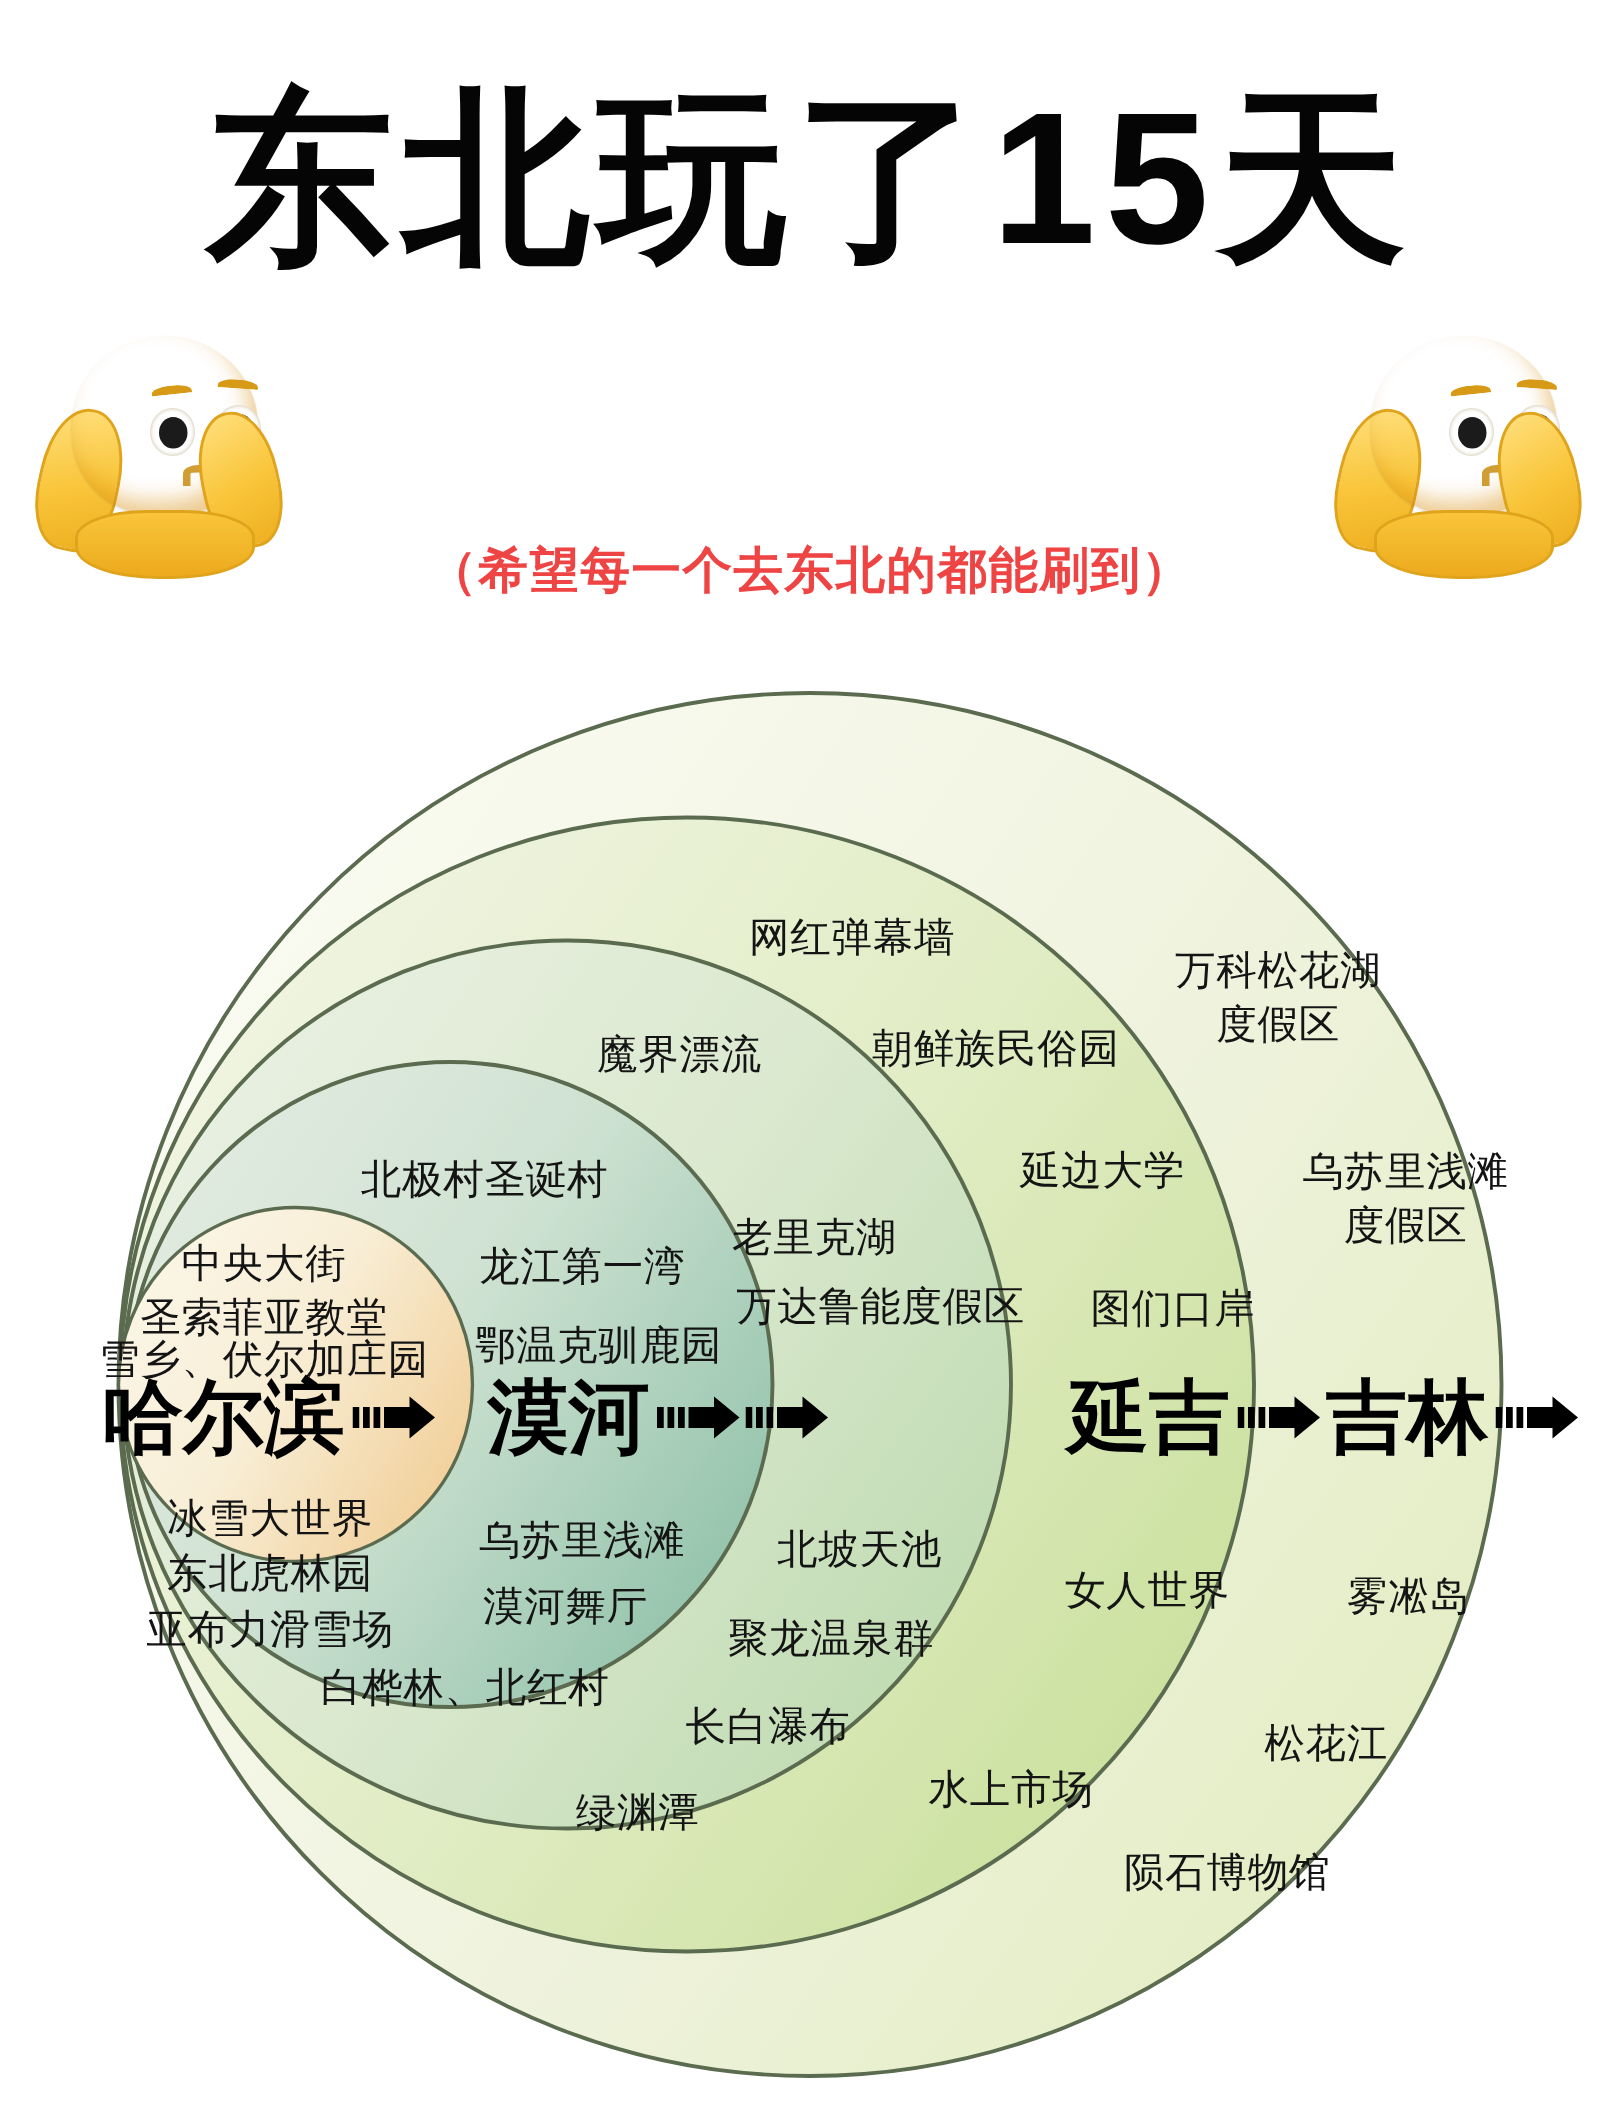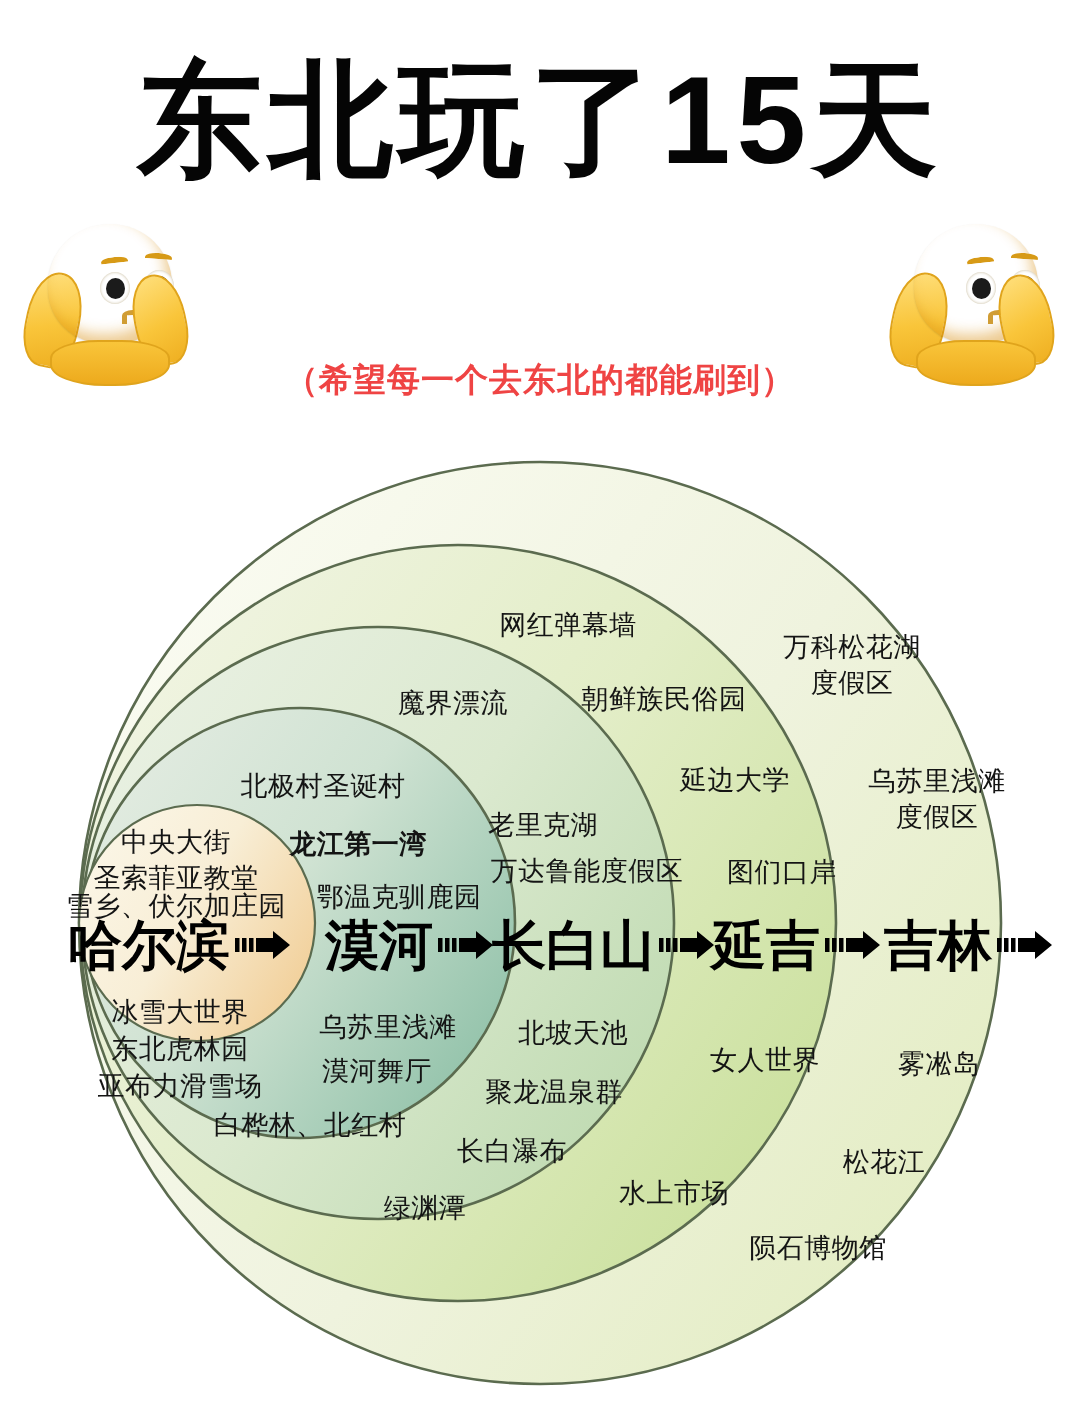--- a/index.html
+++ b/index.html
@@ -213,21 +213,21 @@
         <div class="ring-label" style="left: 852px; top: 192px;">万科松花湖</div>
         <div class="ring-label" style="left: 852px; top: 228px;">度假区</div>
         <div class="ring-label" style="left: 453px; top: 248px;">魔界漂流</div>
         <div class="ring-label" style="left: 664px; top: 244px;">朝鲜族民俗园</div>
         <div class="ring-label" style="left: 323px; top: 331px;">北极村圣诞村</div>
         <div class="ring-label" style="left: 543px; top: 327px; margin-top: 43px;">老里克湖</div>
         <div class="ring-label" style="left: 735px; top: 325px;">延边大学</div>
         <div class="ring-label" style="left: 937px; top: 326px;">乌苏里浅滩</div>
         <div class="ring-label" style="left: 937px; top: 362px;">度假区</div>
         <div class="ring-label" style="left: 176px; top: 387px;">中央大街</div>
-        <div class="ring-label" style="left: 358px; top: 389px; font-weight: bold;">龙江第一湾</div>
+        <div class="ring-label" style="left: 388px; top: 389px;">龙江第一湾</div>
         <div class="ring-label" style="left: 587px; top: 416px;">万达鲁能度假区</div>
         <div class="ring-label" style="left: 782px; top: 417px;">图们口岸</div>
         <div class="ring-label" style="left: 176px; top: 423px;">圣索菲亚教堂</div>
         <div class="ring-label" style="left: 176px; top: 451px;">雪乡、伏尔加庄园</div>
         <div class="ring-label" style="left: 399px; top: 442px; text-align: right;">鄂温克驯鹿园</div>
         <div class="ring-label" style="left: 180px; top: 557px;">冰雪大世界</div>
         <div class="ring-label" style="left: 573px; top: 578px;">北坡天池</div>
         <div class="ring-label" style="left: 388px; top: 572px;">乌苏里浅滩</div>
         <div class="ring-label" style="left: 765px; top: 605px;">女人世界</div>
         <div class="ring-label" style="left: 939px; top: 609px;">雾凇岛</div>
@@ -260,21 +260,20 @@
           <span class="arrow">
             <svg width="56" height="34" viewBox="0 0 56 34">
               <rect x="0" y="10" width="4.5" height="14" fill="#000"></rect>
               <rect x="7" y="10" width="4.5" height="14" fill="#000"></rect>
               <rect x="14" y="10" width="4.5" height="14" fill="#000"></rect>
               <path d="M21 10 L38 10 L38 3 L55 17 L38 31 L38 24 L21 24 Z" fill="#000"></path>
             </svg>
           </span>
         </div>
         <div class="city-item" style="left: 492px;">
-          <span class="city-name">长白山</span>
           <span class="arrow">
             <svg width="56" height="34" viewBox="0 0 56 34">
               <rect x="0" y="10" width="4.5" height="14" fill="#000"></rect>
               <rect x="7" y="10" width="4.5" height="14" fill="#000"></rect>
               <rect x="14" y="10" width="4.5" height="14" fill="#000"></rect>
               <path d="M21 10 L38 10 L38 3 L55 17 L38 31 L38 24 L21 24 Z" fill="#000"></path>
             </svg>
           </span>
         </div>
         <div class="city-item" style="left: 884px;">

